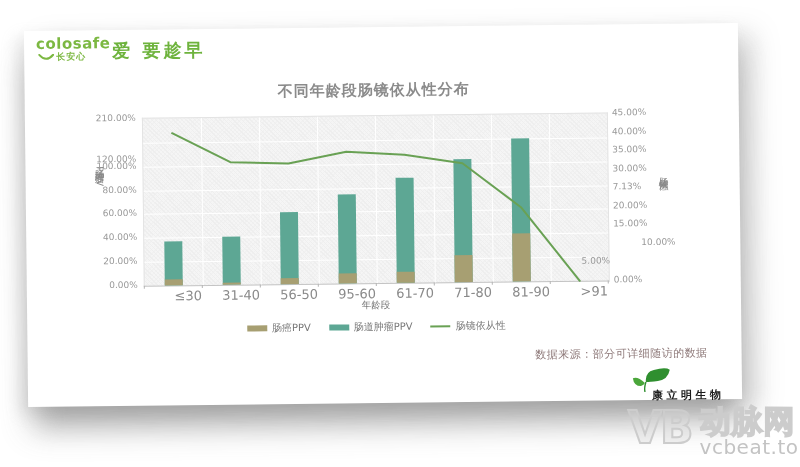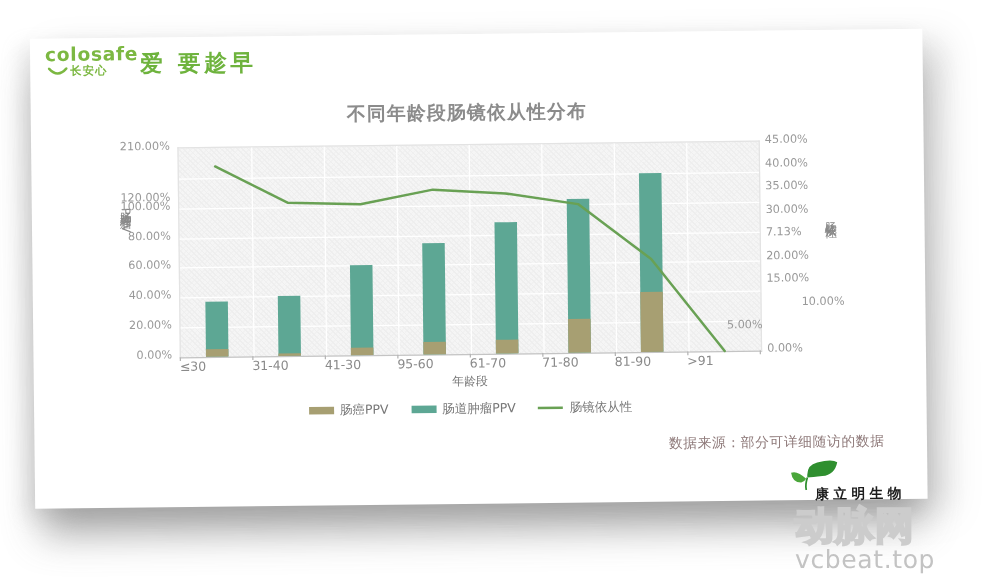--- a/index.html
+++ b/index.html
@@ -36,21 +36,21 @@
     background-color:#f5f5f5;
     background-image:repeating-linear-gradient(45deg,#eeeeee 0 1px,transparent 1px 3px),
                      repeating-linear-gradient(-45deg,#f1f1f1 0 1px,transparent 1px 3px);
     border:1px solid #e3e3e3;border-bottom:1px solid #c4c4c4;box-sizing:content-box;}
   .grid-h{position:absolute;left:0;width:100%;height:1px;background:#ffffff;}
   .grid-v{position:absolute;top:0;height:100%;width:1px;background:#ffffff;}
   .bar{position:absolute;bottom:0;width:18px;}
   #lineSvg{position:absolute;left:0;top:0;overflow:visible;}
   .tick-label{position:absolute;font-size:9px;color:#999;white-space:nowrap;}
   .tick-label.yl{width:45px;text-align:right;}
-  .x-cat{position:absolute;top:0;text-align:left;font-size:10px;color:#8a8a8a;}
+  .x-cat{position:absolute;top:0;text-align:right;font-size:13px;color:#8a8a8a;}
   #xlabels{position:absolute;left:117px;top:259px;width:464px;height:12px;}
   .xtick{position:absolute;top:256px;width:1px;height:3px;background:#b5b5b5;}
   
   #legend{position:absolute;left:117px;top:293px;width:464px;display:flex;justify-content:center;gap:18px;}
   .legend-item{display:flex;align-items:center;gap:5px;font-size:10px;color:#777;}
   .sw{display:inline-block;width:20px;}
   .sw.bar-sw{height:6px;}
   .sw.line-sw{height:2px;}
   
   .source{position:absolute;left:420px;top:322px;width:260px;text-align:right;
@@ -123,21 +123,21 @@
       <div class="bar" style="left: 368px; height: 47.7143px; background: rgb(167, 159, 114);"></div>
       <svg id="lineSvg" width="464" height="167" viewBox="0 0 464 167" preserveAspectRatio="none">
       <polyline id="lineSeries" fill="none" stroke-width="2" stroke-linejoin="round" stroke-linecap="round" stroke="#69a154" points="29.0,14.8 87.0,44.5 145.0,46.4 203.0,35.3 261.0,39.0 319.0,48.2 377.0,92.8 435.0,167.0"></polyline>
     </svg>
     </div>
 
   <div id="xticks"></div>
   <div id="xlabels">
       <div class="x-cat" style="left: 0px; width: 58px;">≤30</div>
       <div class="x-cat" style="left: 58px; width: 58px;">31-40</div>
-      <div class="x-cat" style="left: 116px; width: 58px;">41-30</div>
+      <div class="x-cat" style="left: 116px; width: 58px;">56-50</div>
       <div class="x-cat" style="left: 174px; width: 58px;">95-60</div>
       <div class="x-cat" style="left: 232px; width: 58px;">61-70</div>
       <div class="x-cat" style="left: 290px; width: 58px;">71-80</div>
       <div class="x-cat" style="left: 348px; width: 58px;">81-90</div>
       <div class="x-cat" style="left: 406px; width: 58px;">&gt;91</div>
     </div>
   <div class="x-title">年龄段</div>
 
   <div id="legend">
       <div class="legend-item">
@@ -187,17 +187,18 @@
     <div class="xtick" style="left: 233px;"></div>
     <div class="xtick" style="left: 291px;"></div>
     <div class="xtick" style="left: 349px;"></div>
     <div class="xtick" style="left: 407px;"></div>
     <div class="xtick" style="left: 465px;"></div>
     <div class="xtick" style="left: 523px;"></div>
     <div class="xtick" style="left: 581px;"></div>
   </div>
 
 <div class="watermark">
+  <span class="wm-vb">VB</span>
   <span class="wm-col">
     <span class="wm-name">动脉网</span>
     <span class="wm-site">vcbeat.top</span>
   </span>
 </div>
 
 </body></html>

